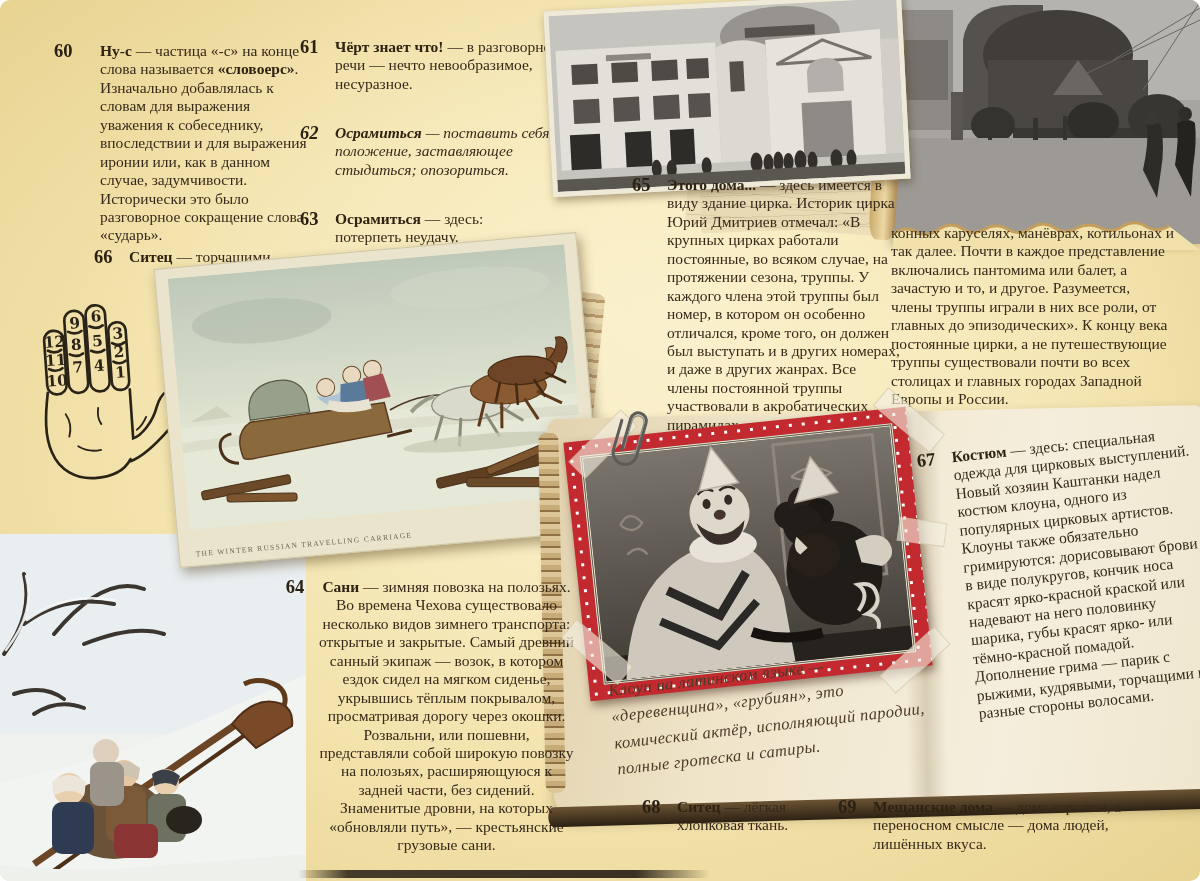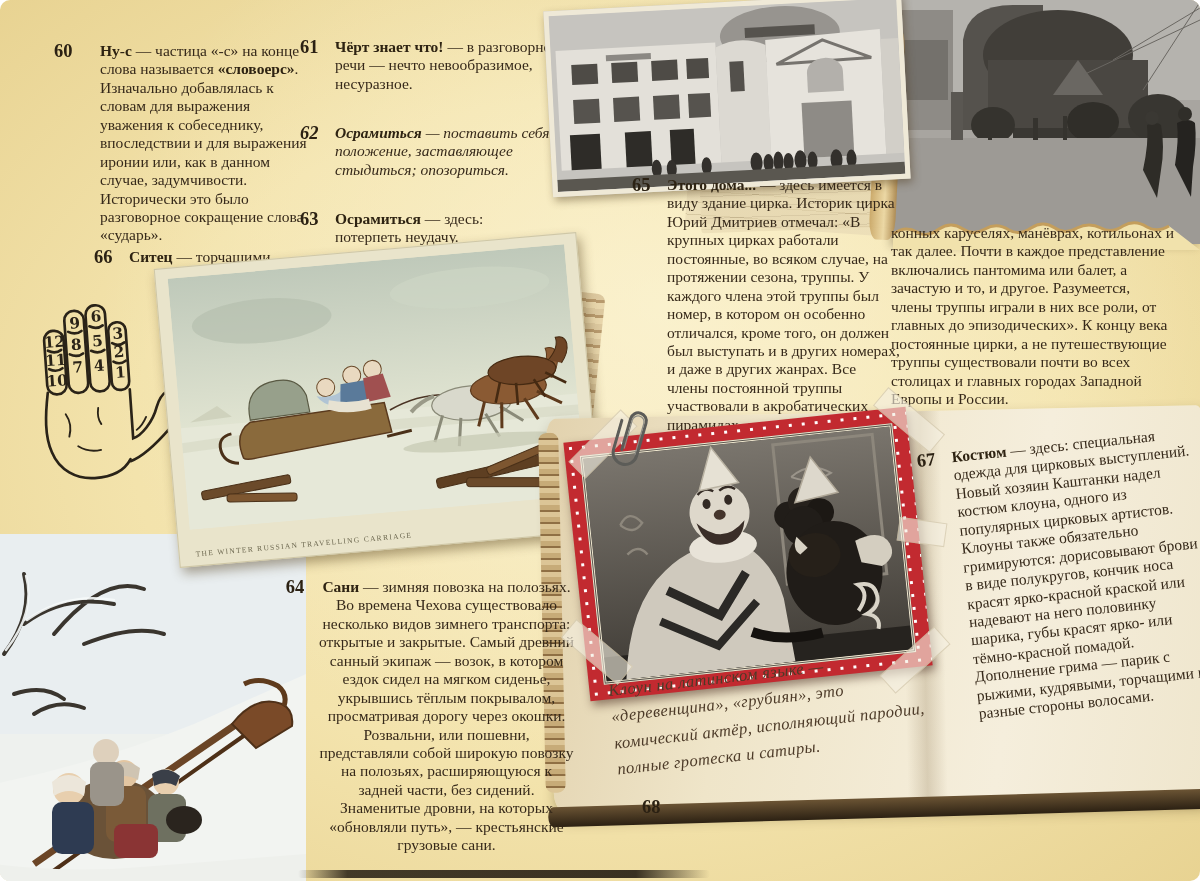--- a/index.html
+++ b/index.html
@@ -388,16 +388,21 @@
 
   <div class="handwriting">Клоун на латинском языке — «деревенщина», «грубиян», это комический актёр, исполняющий пародии, полные гротеска и сатиры.</div>
 
   <div class="entry e67">
     <span class="num">67</span>
     <div class="etext"><b class="term">Костюм</b><span> — здесь: специальная одежда для цирковых выступлений. Новый хозяин Каштанки надел костюм клоуна, одного из популярных цирковых артистов. Клоуны также обязательно гримируются: дорисовывают брови в виде полукругов, кончик носа красят ярко-красной краской или надевают на него половинку шарика, губы красят ярко- или тёмно-красной помадой. Дополнение грима — парик с рыжими, кудрявыми, торчащими в разные стороны волосами.</span></div>
   </div>
 
   <div class="entry" style="left:642px;top:798px;width:200px;z-index:5;">
     <span class="num">68</span>
+    <div class="etext"><b class="term">Ситец</b><span> — лёгкая хлопковая ткань.</span></div>
+  </div>
+  <div class="entry" style="left:838px;top:798px;width:342px;z-index:5;">
+    <span class="num">69</span>
+    <div class="etext"><b class="term">Мещанские дома</b><span> — дома горожан, в переносном смысле — дома людей, лишённых вкуса.</span></div>
   </div>
 
   <div class="bottom-shadow"></div>
 </div>
 
 </body></html>

